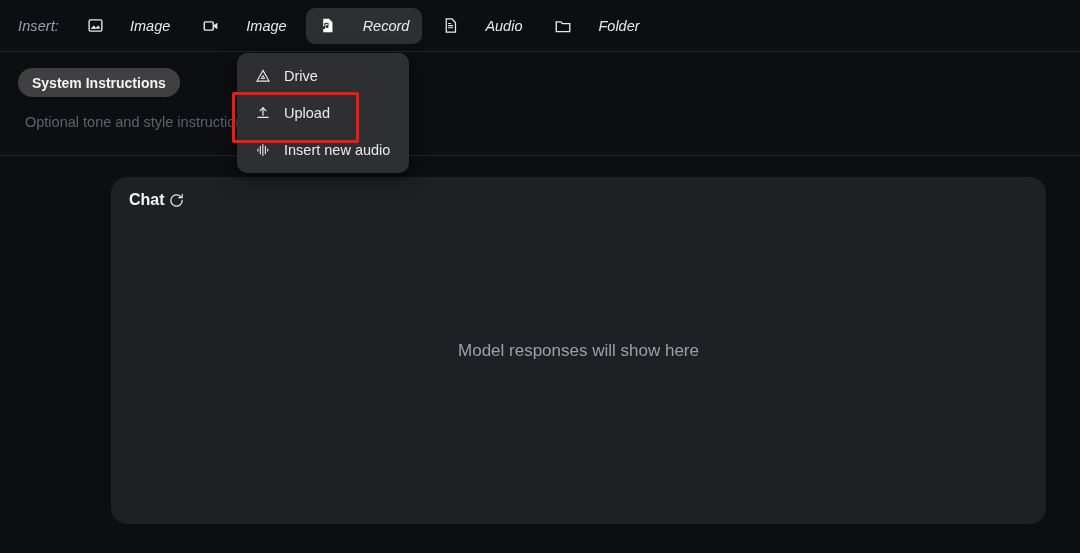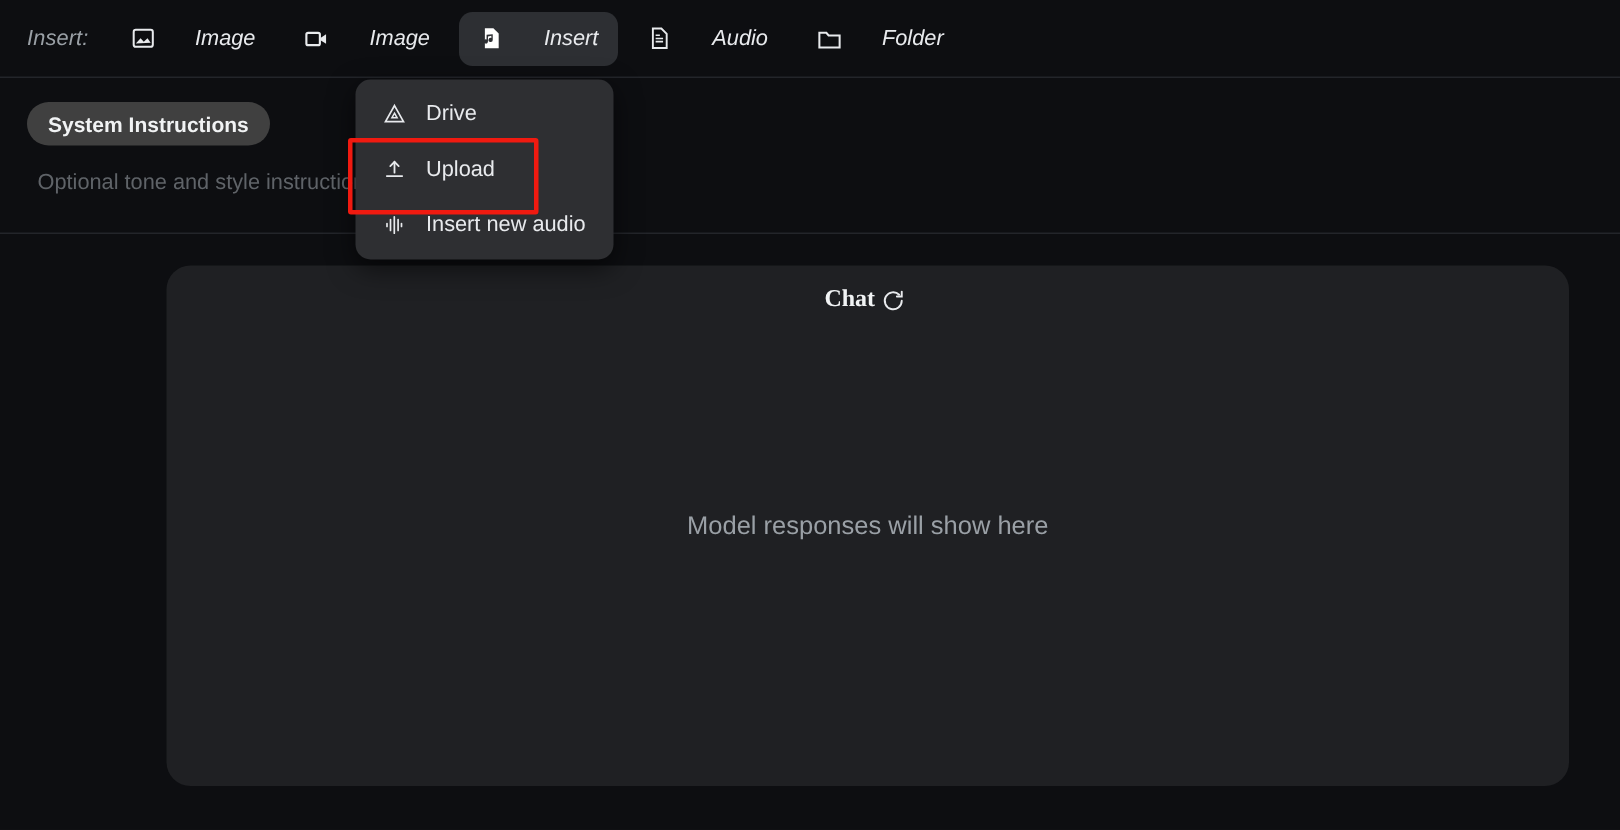--- a/index.html
+++ b/index.html
@@ -88,23 +88,22 @@
   
   .chat-panel {
     position: absolute; left: 111px; top: 177px;
     width: 935px; height: 347px;
     background: #1f2023;
     border-radius: 16px;
     z-index: 2;
   }
   .chat-header {
     position: absolute; left: 0; top: 0; width: 100%; height: 46px;
-    display: flex; align-items: center; justify-content: center;
+    display: flex; align-items: center; justify-content: flex-start;
     padding: 0 18px 0 18px;
-    font-family: Liberation Serif, serif;
   }
   .chat-title { color: #f1f3f4; font-size: 16px; font-weight: bold; }
   .chat-refresh { width: 24px; height: 24px; display: flex; align-items: center; justify-content: center; cursor: pointer; }
 
   .chat-empty {
     position: absolute; left: 0; top: 0; width: 100%; height: 100%;
     display: flex; align-items: center; justify-content: center;
     color: #9aa0a6; font-size: 17px;
     pointer-events: none;
   }
@@ -160,21 +159,21 @@
       <span>Image</span>
     </div>
 
     <div class="insert-btn active">
       <span class="ico">
         <svg width="17" height="17" viewBox="0 0 24 24">
           <path d="M6 2.5h8l5 5v14H6z" fill="#ffffff"></path>
           <path d="M13.4 8.2v5.4a2 2 0 1 1-1.3-1.85V9.6l-3.2.85v4.6a2 2 0 1 1-1.3-1.86V8.6z" fill="#2d2f33"></path>
         </svg>
       </span>
-      <span>Insert</span>
+      <span>Record</span>
     </div>
 
     <div class="insert-btn">
       <span class="ico">
         <svg width="17" height="17" viewBox="0 0 24 24" fill="none" stroke="#e8eaed" stroke-width="1.8">
           <path d="M6 2.8h8l5 5v13.4H6z"></path>
           <path d="M8.6 12.2h7M8.6 15.2h7M8.6 9.2h4" stroke-width="1.5"></path>
         </svg>
       </span>
       <span>Audio</span>

